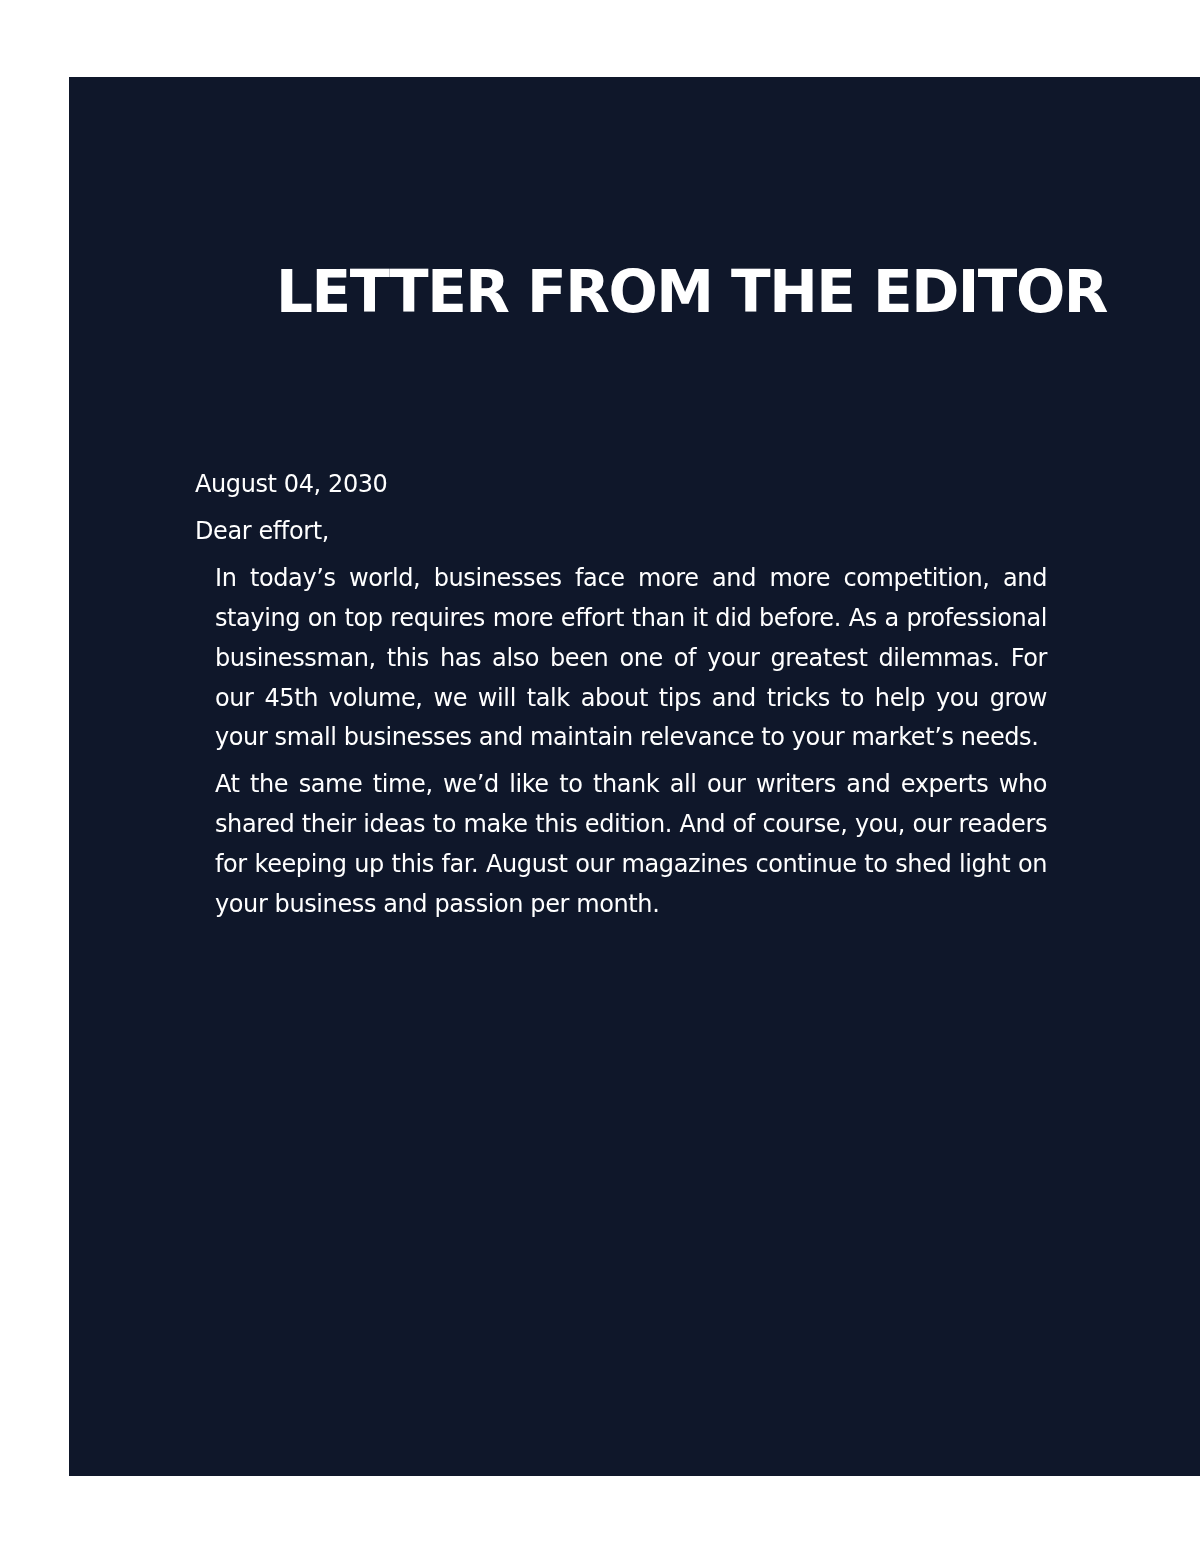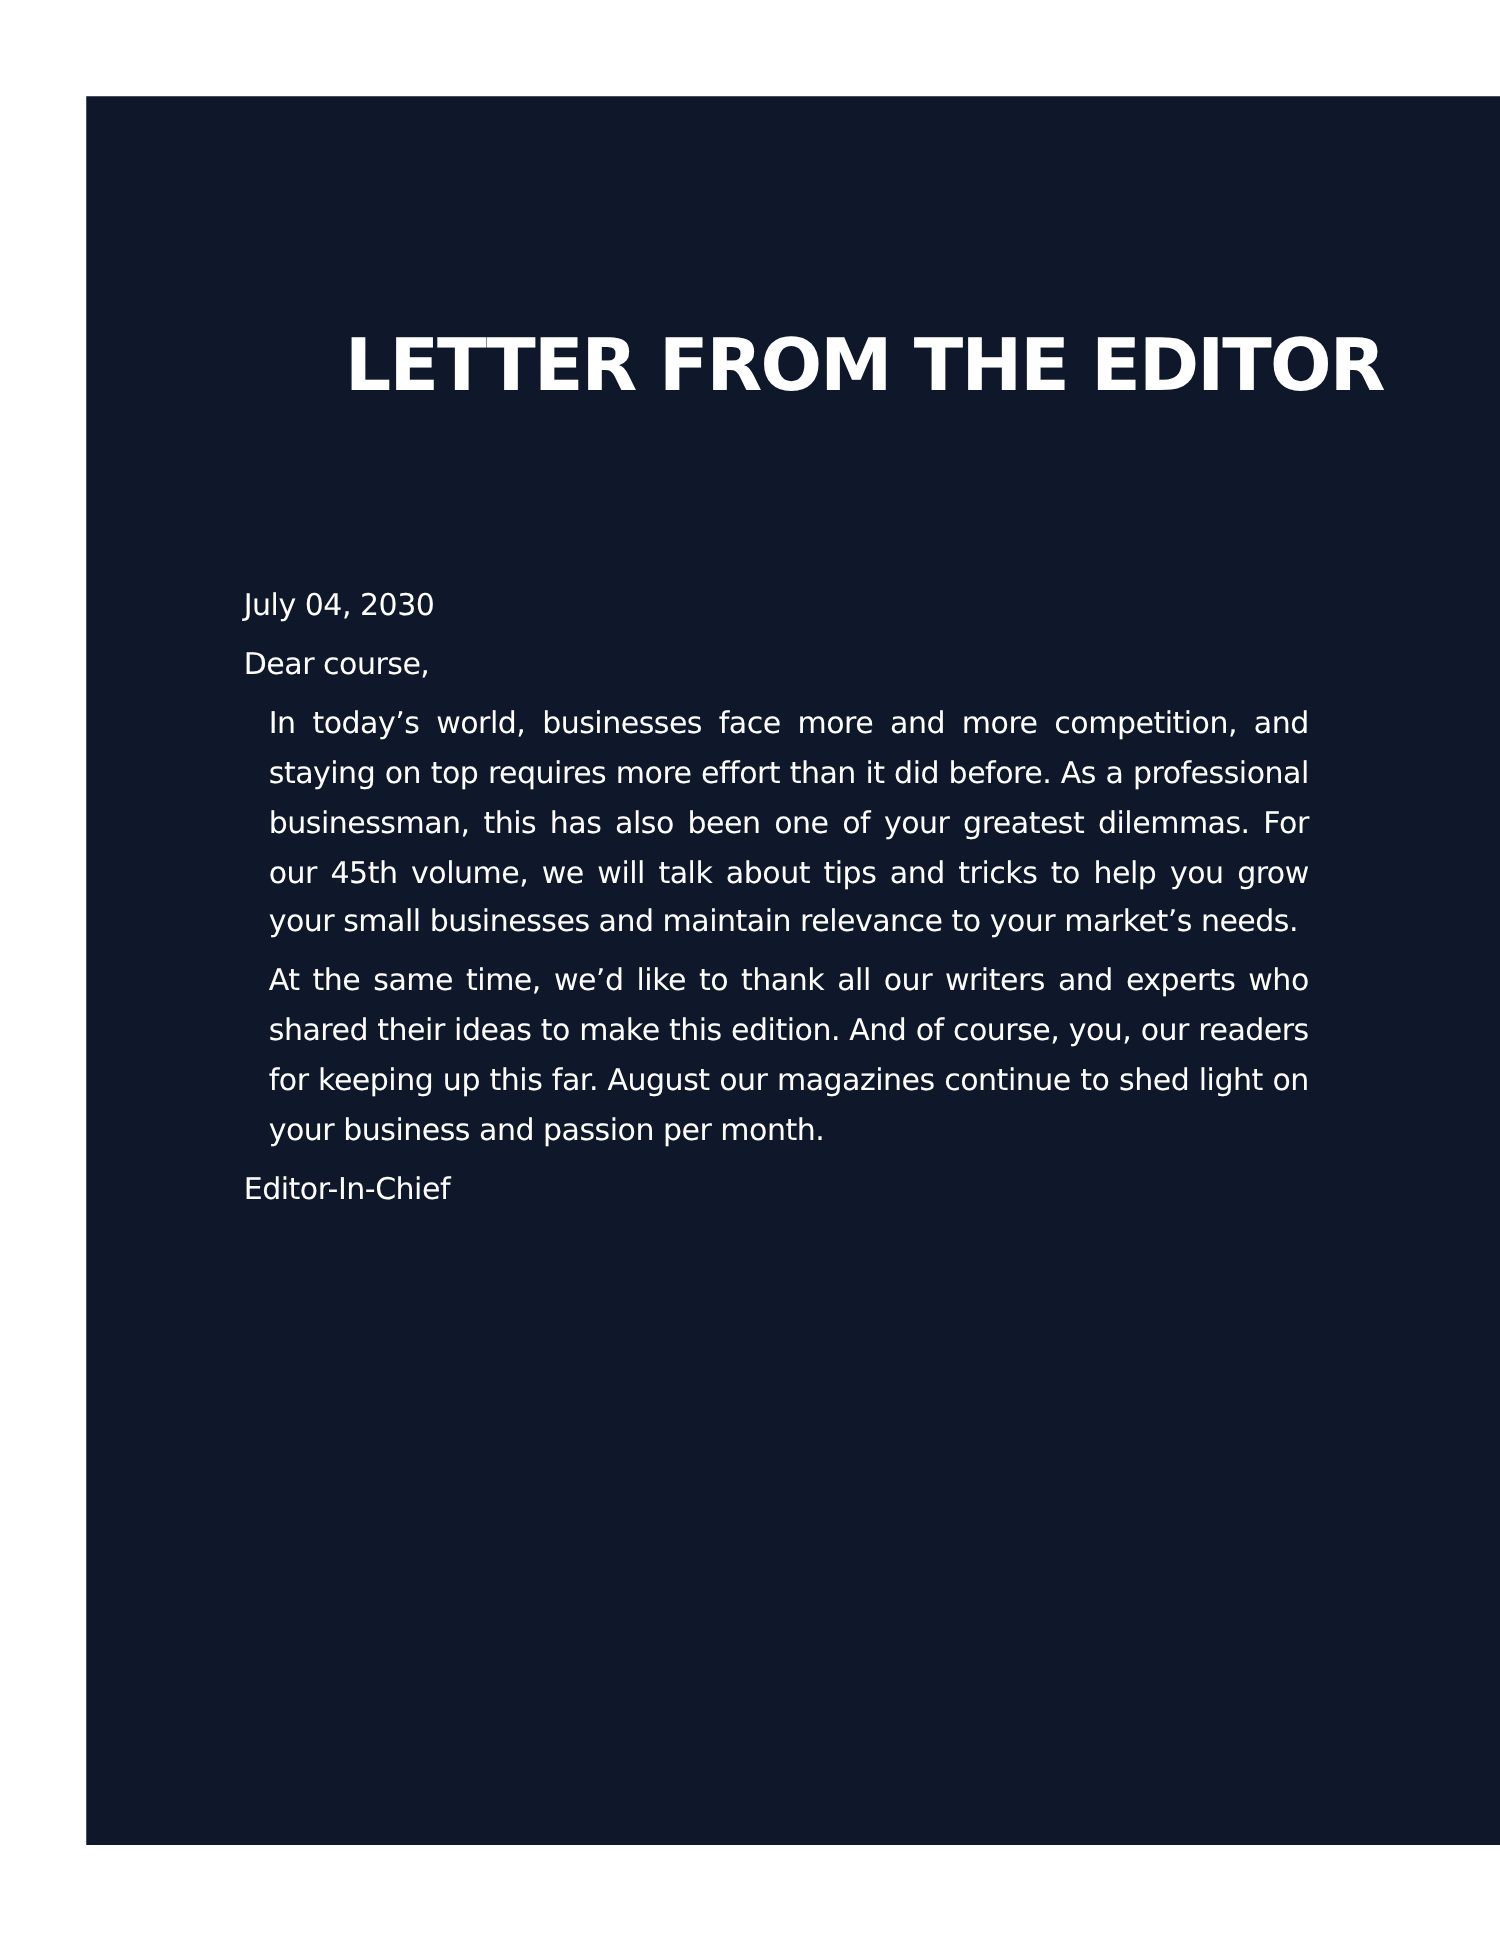--- a/index.html
+++ b/index.html
@@ -55,19 +55,18 @@
       margin-left: 20px;
     }
   </style>
 </head>
 <body>
 
 <div class="panel">
   <h1 class="title">LETTER FROM THE EDITOR</h1>
 
   <div class="letter">
-    <p>July 04, 2030</p>
-    <p>Dear course,</p>
+    <p>August 04, 2030</p>
+    <p>Dear effort,</p>
     <p class="justify">In today’s world, businesses face more and more competition, and staying on top requires more effort than it did before. As a professional businessman, this has also been one of your greatest dilemmas. For our 45th volume, we will talk about tips and tricks to help you grow your small businesses and maintain relevance to your market’s needs.</p>
     <p class="justify">At the same time, we’d like to thank all our writers and experts who shared their ideas to make this edition. And of course, you, our readers for keeping up this far. August our magazines continue to shed light on your business and passion per month.</p>
-    <p>Editor-In-Chief</p>
   </div>
 </div>
 
 </body></html>

